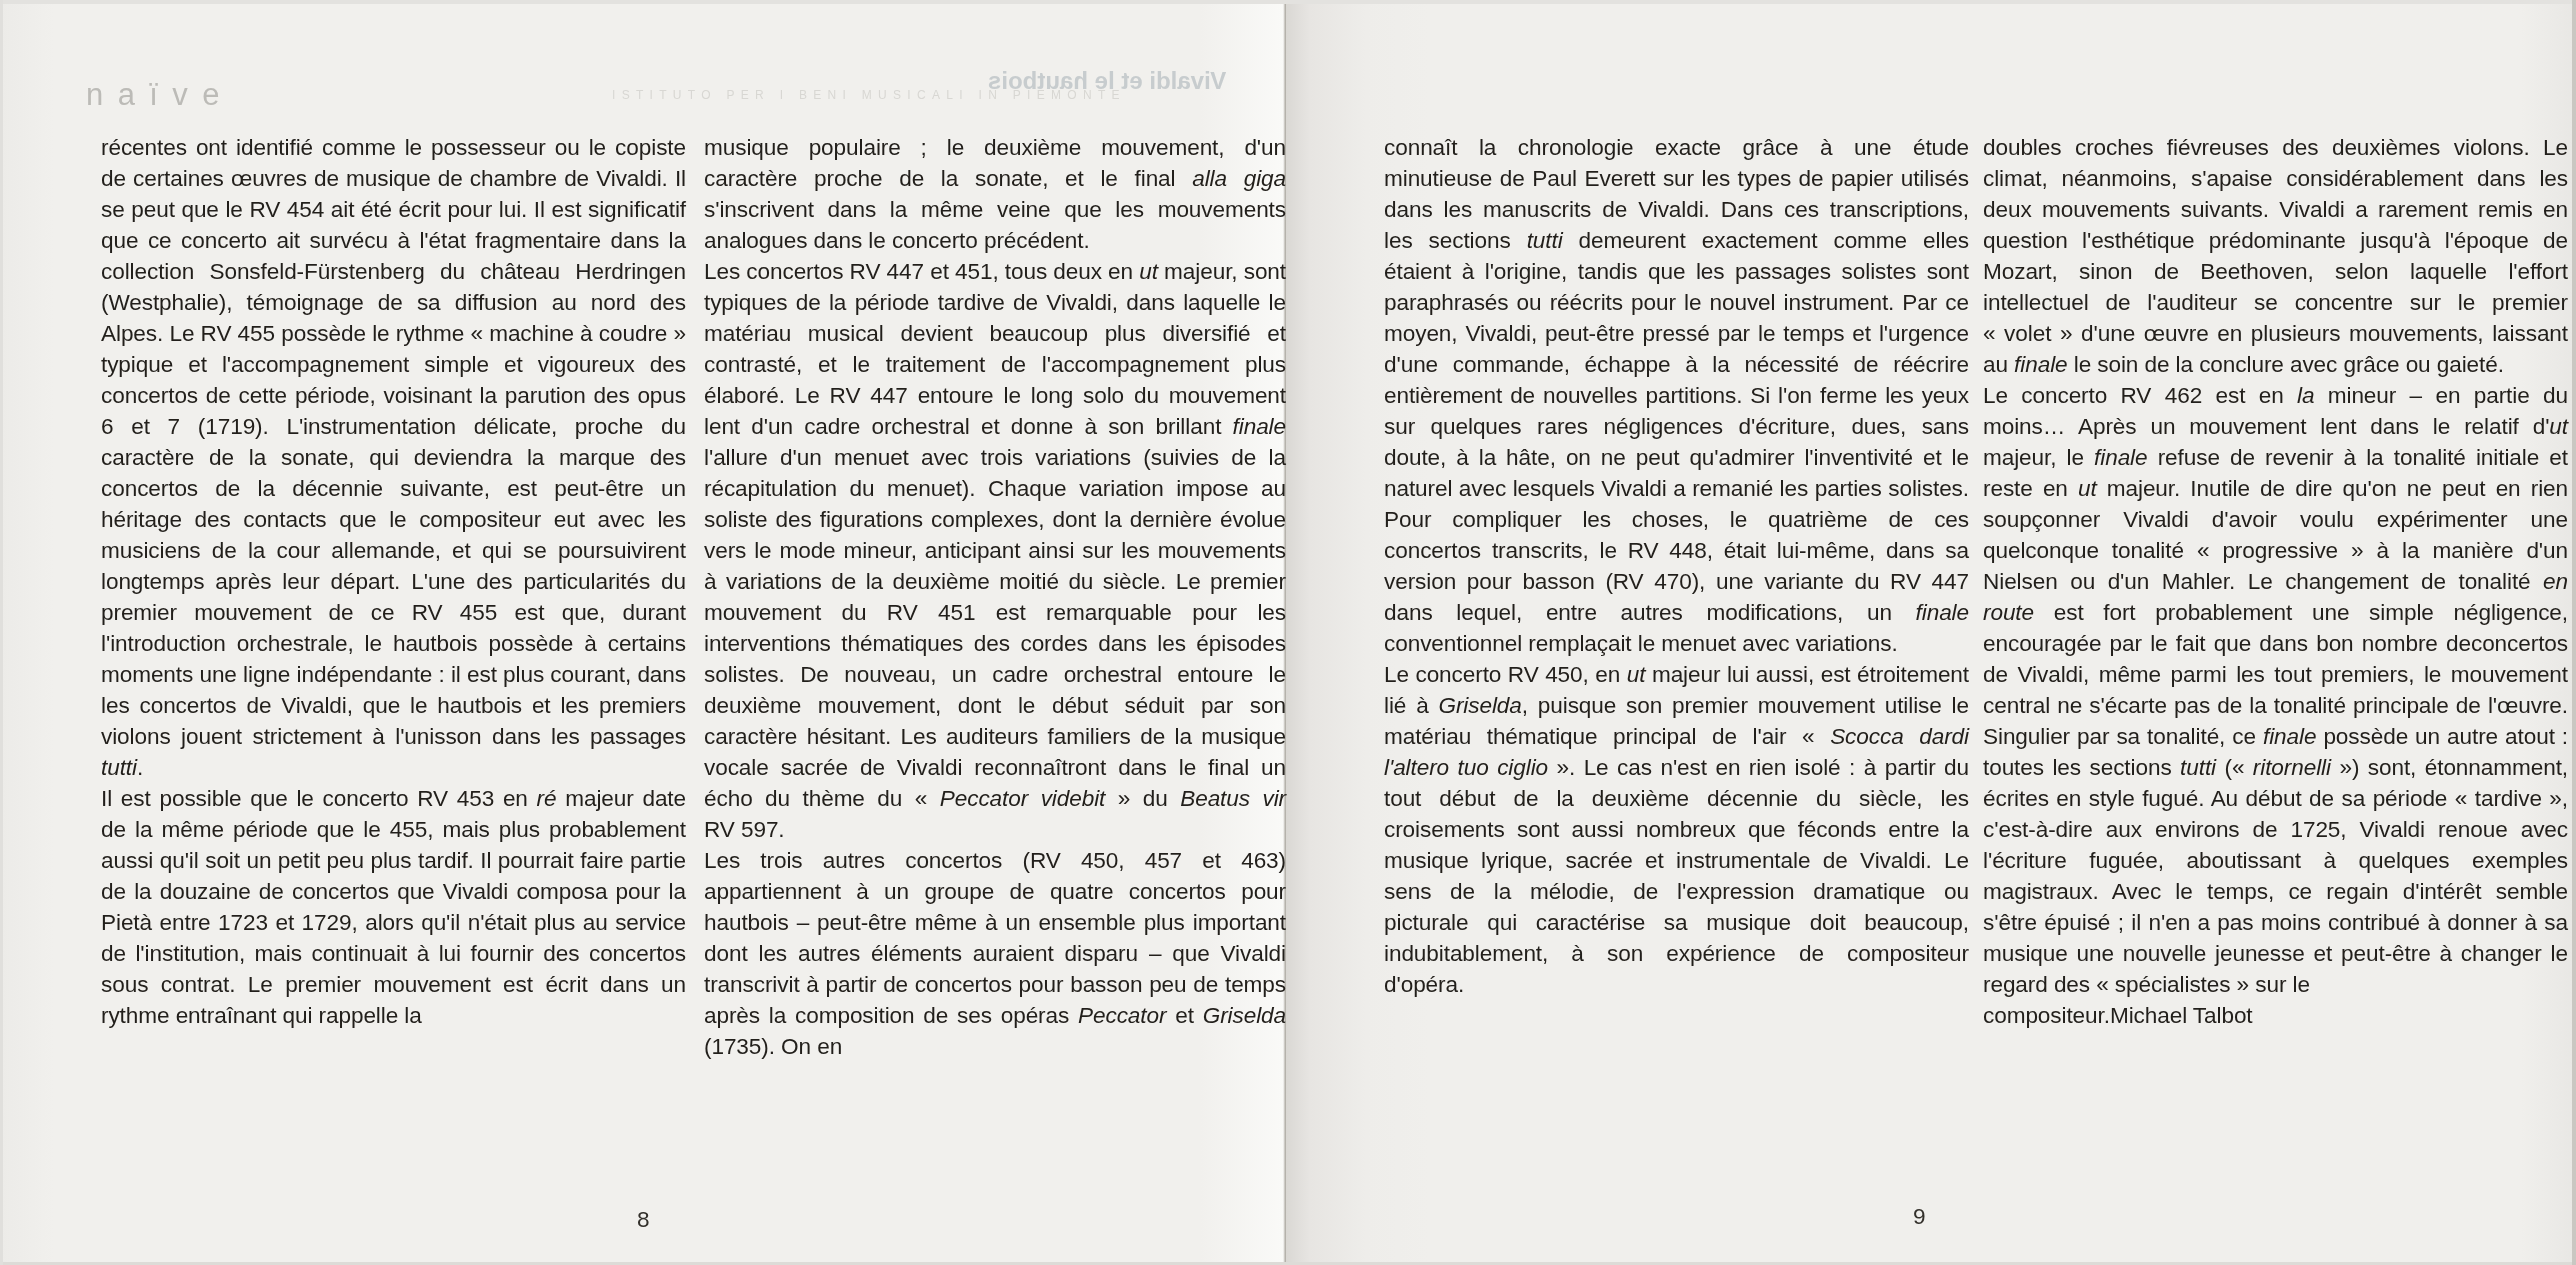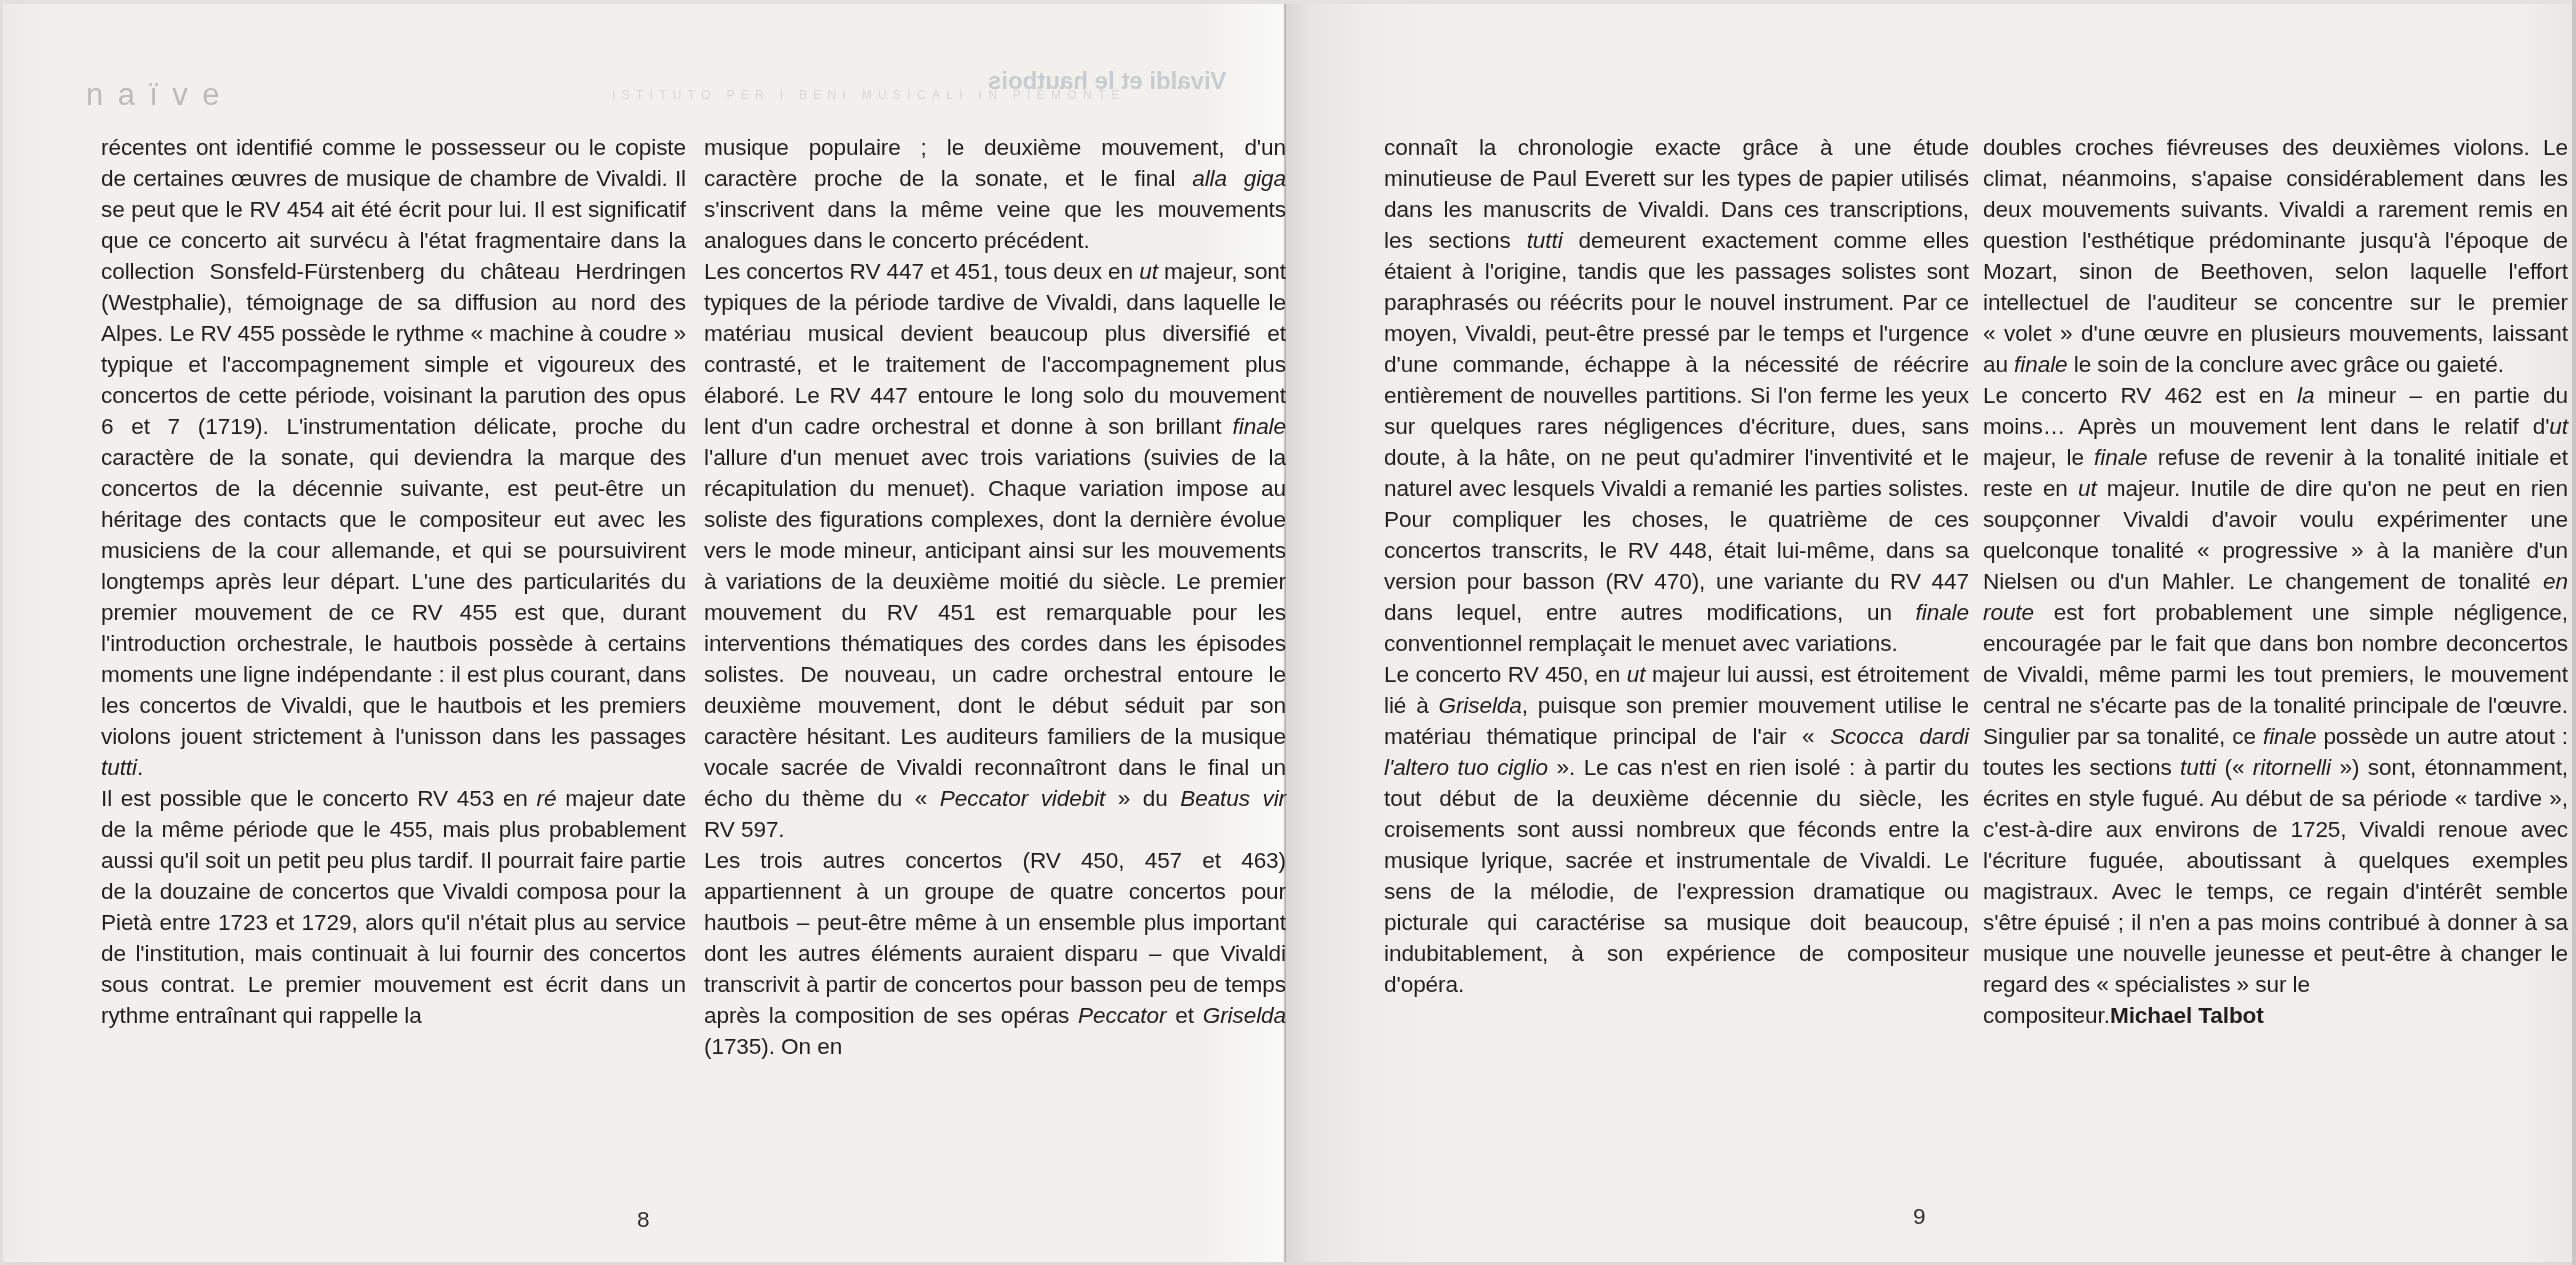--- a/index.html
+++ b/index.html
@@ -33,21 +33,21 @@
     position:absolute;top:132px;
     font-size:22.6px;line-height:31px;
     color:#221f1b;
     text-align:justify;
     letter-spacing:-0.1px;
     margin-left:29px;
   }
   .col p{margin:0;}
   .col i{font-style:italic;}
   .sig-line{display:flex;justify-content:flex-start;}
-  .sig-line .sig{font-weight:700;}
+  .sig-line .sig{font-weight:400;}
 
   
   .ghost{position:absolute;white-space:nowrap;pointer-events:none;}
   .mirror{transform:scaleX(-1);}
   .ghost-naive{left:86px;top:77px;font-size:31px;letter-spacing:14.4px;color:#bcbbb7;}
   .ghost-istituto{left:612px;top:88px;font-size:12px;letter-spacing:6.3px;color:#d8d7d3;}
   .ghost-vivaldi{left:988px;top:67px;font-size:24px;font-weight:bold;color:#c7ccce;}
 
   
   .pagenum{position:absolute;font-size:22.6px;color:#33302b;}

